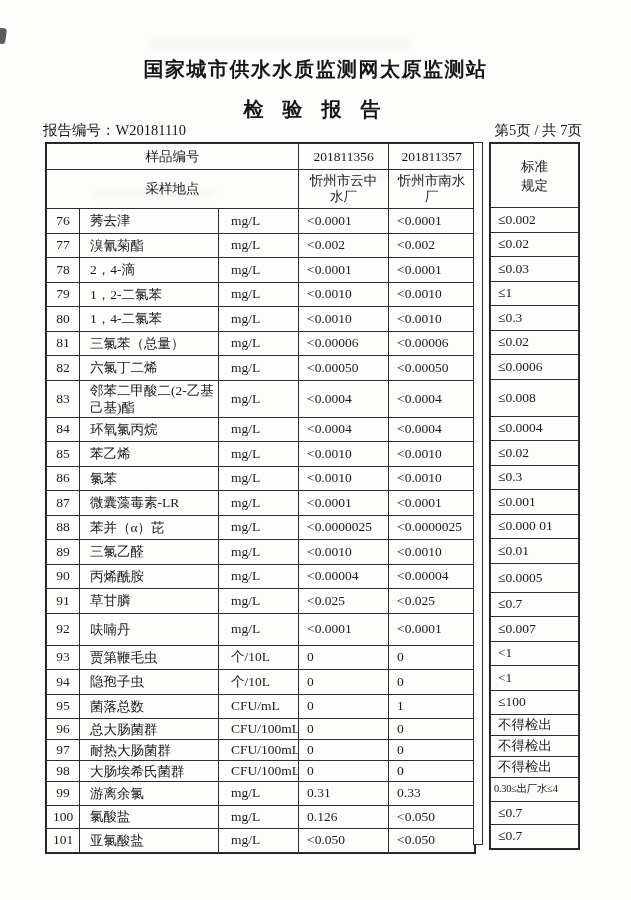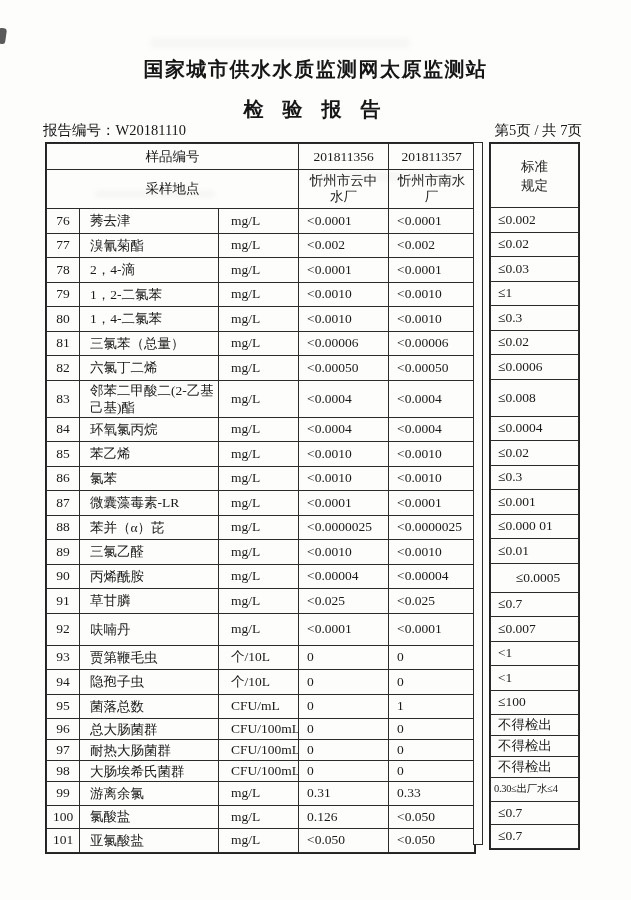--- a/index.html
+++ b/index.html
@@ -355,21 +355,21 @@
           </tr>
           <tr style="height: 24.5px;">
             <td class="std-cell">≤0.001</td>
           </tr>
           <tr style="height: 24.5px;">
             <td class="std-cell">≤0.000 01</td>
           </tr>
           <tr style="height: 24.5px;">
             <td class="std-cell">≤0.01</td>
           </tr>
-          <tr style="height: 29px; text-align: center;">
+          <tr style="height: 29px;">
             <td class="std-cell">≤0.0005</td>
           </tr>
           <tr style="height: 24.5px;">
             <td class="std-cell">≤0.7</td>
           </tr>
           <tr style="height: 24.5px;">
             <td class="std-cell">≤0.007</td>
           </tr>
           <tr style="height: 24.5px;">
             <td class="std-cell">&lt;1</td>

